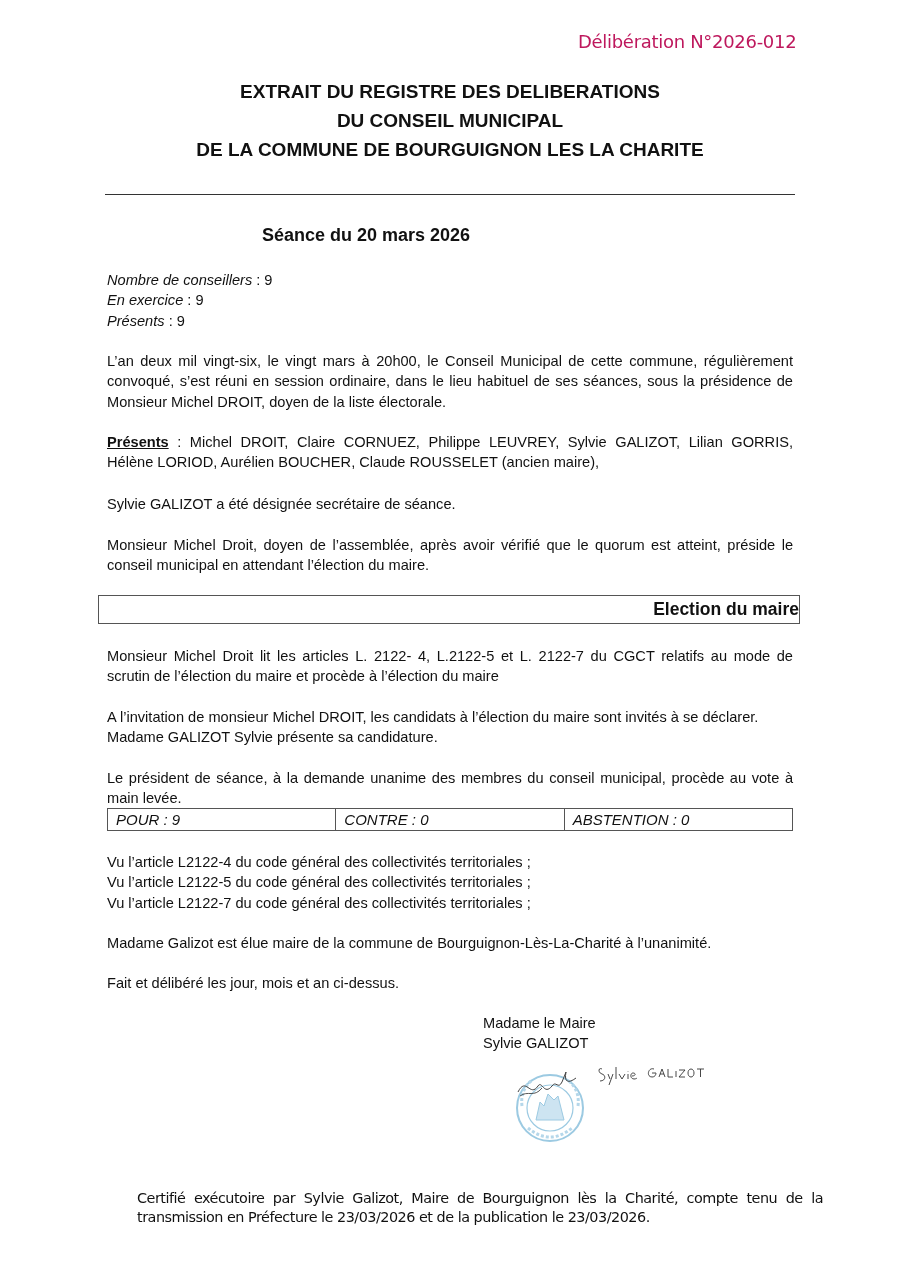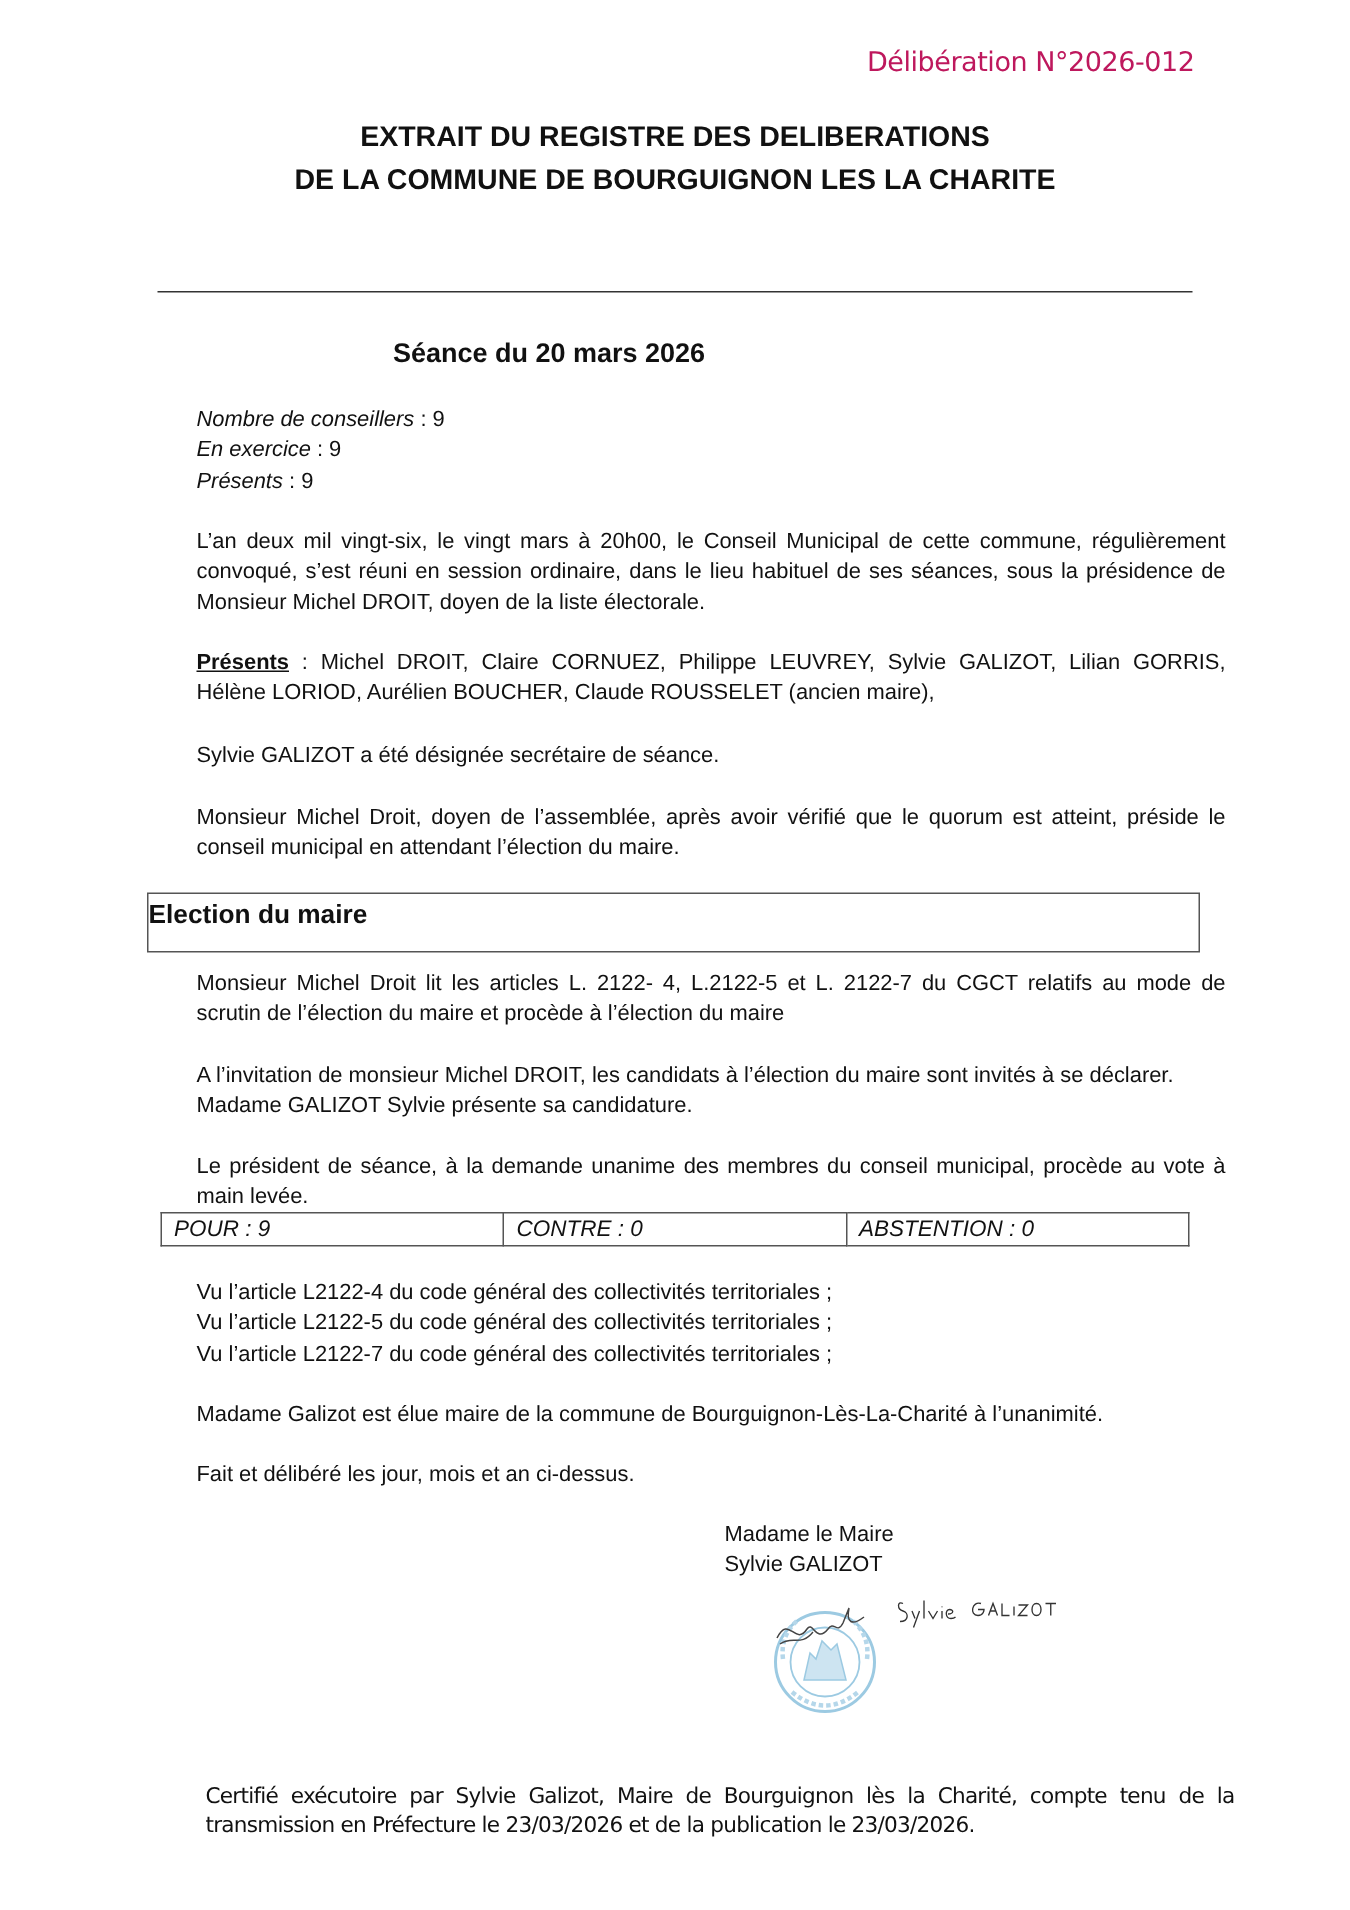--- a/index.html
+++ b/index.html
@@ -18,28 +18,28 @@
       font-size: 19px; line-height: 29px; top: 77px;
     }
     .rule {
       left: 105px; width: 690px; top: 194px; height: 0;
       border-top: 1.5px solid #333;
     }
     .seance {
       left: 0; width: 732px; text-align: center; top: 225px;
       font-weight: bold; font-size: 18px;
     }
-    .text { font-size: 14.6px; line-height: 20.3px; margin-left: 24px; }
+    .text { font-size: 14.6px; line-height: 20.3px; }
     .para { left: 107px; width: 686px; text-align: justify; }
     .it { font-style: italic; }
     .u { text-decoration: underline; font-weight: bold; }
     .boxhead {
-      left: 98px; top: 595px; width: 702px; height: 40px;
+      left: 98px; top: 595px; width: 702px; height: 29px;
       border: 1.5px solid #555; box-sizing: border-box;
-      text-align: left; font-weight: bold; font-size: 17.5px; line-height: 27px;
+      text-align: right; font-weight: bold; font-size: 17.5px; line-height: 27px;
     }
     .vote {
       left: 107px; top: 808px; width: 686px; height: 23px;
       border-collapse: collapse; position: absolute; font-style: italic;
     }
     .vote td {
       border: 1px solid #555; font-size: 15px; padding: 0 0 0 8px;
       height: 21px; line-height: 21px; width: 33.33%;
     }
     .sig { left: 483px; top: 1013px; font-size: 14.6px; line-height: 20.3px; }
@@ -48,20 +48,21 @@
     .footer { left: 107px; top: 1189px; width: 686px; text-align: justify;
       font-size: 14.4px; line-height: 18.5px; font-family: "DejaVu Sans", sans-serif; letter-spacing: -0.5px; margin-left: 30px; }
   </style>
 </head>
 <body>
 
 <div class="abs ref">Délibération N°2026-012</div>
 
 <div class="abs title">
   <div>EXTRAIT DU REGISTRE DES DELIBERATIONS</div>
+  <div>DU CONSEIL MUNICIPAL</div>
   <div>DE LA COMMUNE DE BOURGUIGNON LES LA CHARITE</div>
 </div>
 
 <div class="abs rule"></div>
 
 <div class="abs seance">Séance du 20 mars 2026</div>
 
 <div class="abs text" style="left:107px; top:270px;">
   <div><span class="it">Nombre de conseillers</span><span> : 9</span></div>
   <div><span class="it">En exercice</span><span> : 9</span></div>

